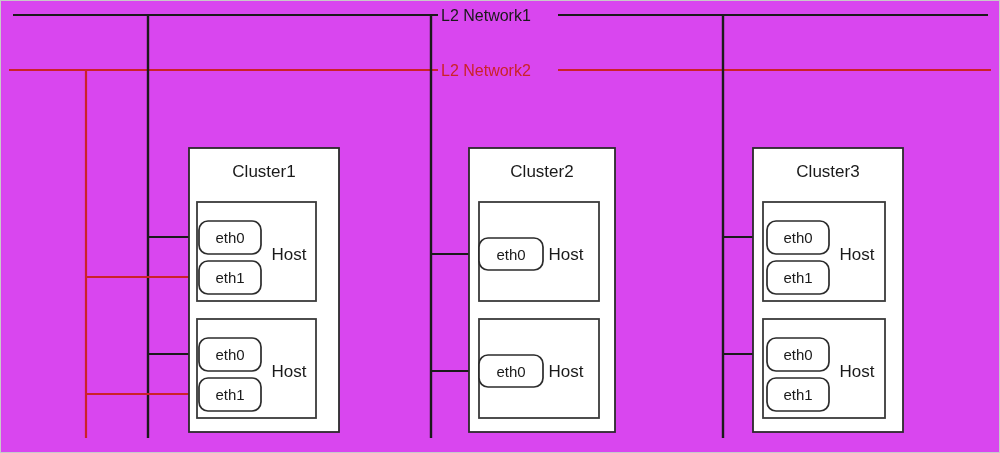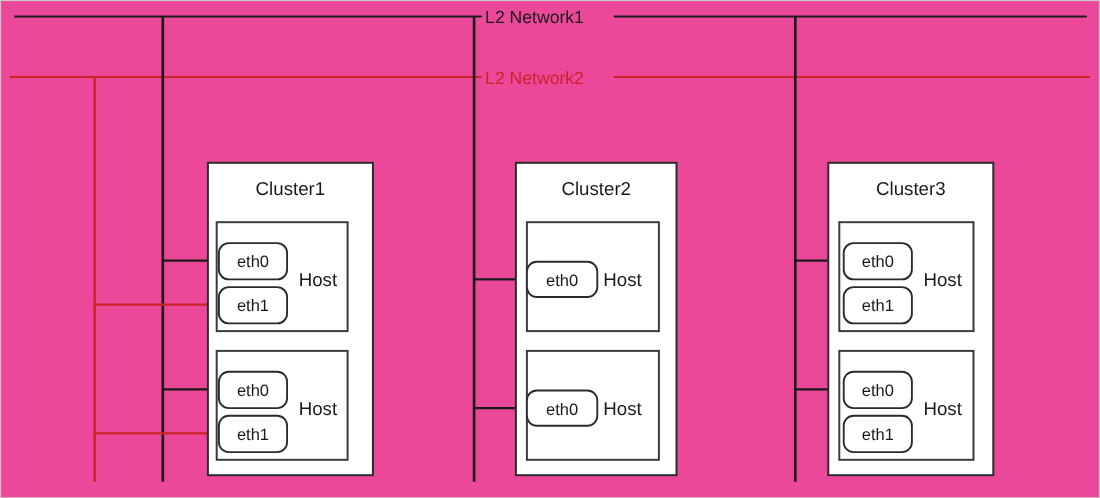--- a/index.html
+++ b/index.html
@@ -7,21 +7,21 @@
     padding: 0;
     background: #ffffff;
   }
   body {
     font-family: "Liberation Sans", sans-serif;
   }
   #canvas {
     position: relative;
     width: 1000px;
     height: 453px;
-    background: #ec4899;
+    background: #d946ef;
     border: 1px solid #c9c9c9;
     box-sizing: border-box;
     overflow: hidden;
   }
   svg#diagram {
     position: absolute;
     left: 0;
     top: 0;
     width: 1000px;
     height: 453px;

